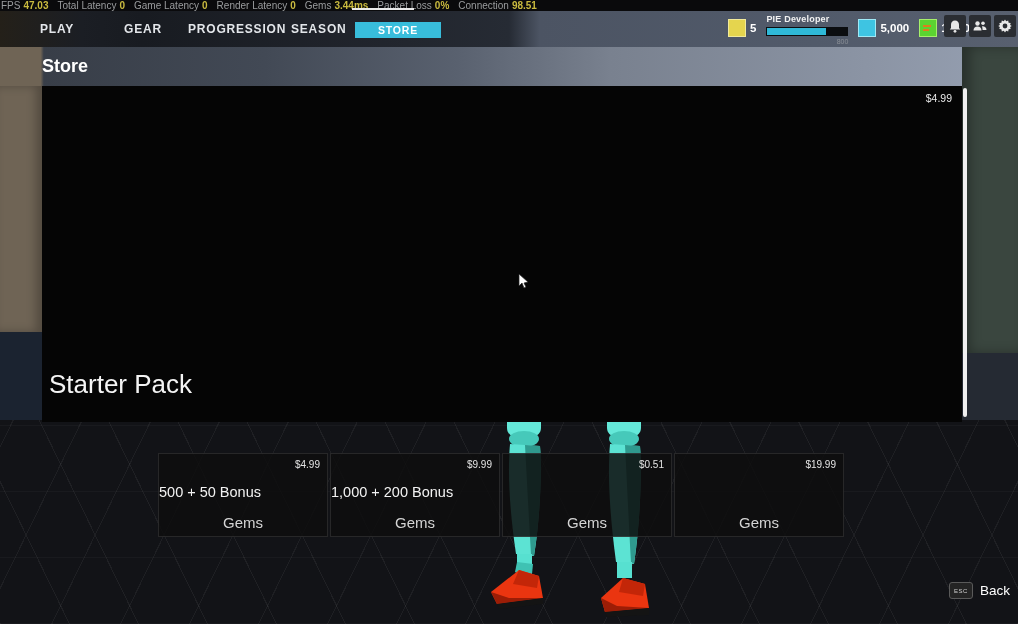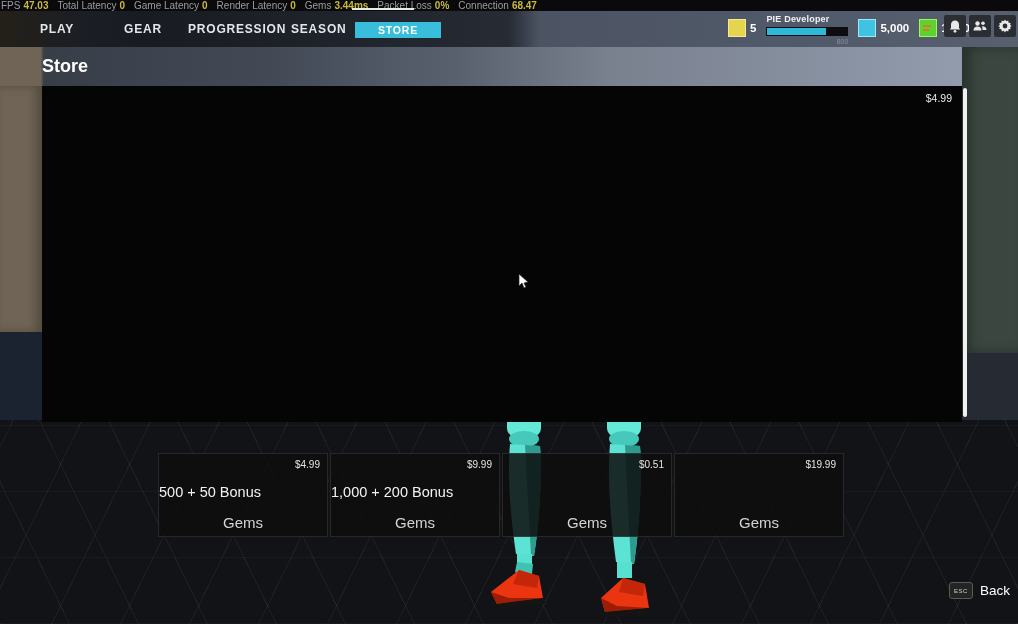--- a/index.html
+++ b/index.html
@@ -136,36 +136,37 @@
     <div class="card-unit">Gems</div>
   </div>
   <div class="card">
     <div class="card-price">$19.99</div>
     <div class="card-unit">Gems</div>
   </div>
 </div>
 
 <div class="abs featured">
   <div class="feat-price">$4.99</div>
+  <div class="feat-title">Starter Pack</div>
 </div>
 <div class="abs scrollbar"></div>
 <svg class="abs cursor" width="12" height="16" viewBox="0 0 12 16">
   <polygon points="1,0 1,12 4,9 6,14 8,13 6,9 10,8" fill="#fff" stroke="#222" stroke-width="0.7"></polygon>
 </svg>
 
 <div class="abs page-title">Store</div>
 
 <div class="abs debug-strip">
   <span class="dbg-item"><span>FPS</span><b>47.03</b></span>
   <span class="dbg-item"><span>Total Latency</span><b>0</b></span>
   <span class="dbg-item"><span>Game Latency</span><b>0</b></span>
   <span class="dbg-item"><span>Render Latency</span><b>0</b></span>
   <span class="dbg-item"><span>Gems</span><b>3.44ms</b></span>
   <span class="dbg-item"><span>Packet Loss</span><b>0%</b></span>
-  <span class="dbg-item"><span>Connection</span><b>68.47</b></span>
+  <span class="dbg-item"><span>Connection</span><b>98.51</b></span>
 </div>
 <div class="abs dbg-underline"></div>
 
 <div class="abs navbar">
   <div class="abs tab" style="left:40px">PLAY</div>
   <div class="abs tab" style="left:124px">GEAR</div>
   <div class="abs tab" style="left:188px">PROGRESSION</div>
   <div class="abs tab" style="left:291px">SEASON</div>
   <div class="abs tab-store">STORE</div>
 </div>

